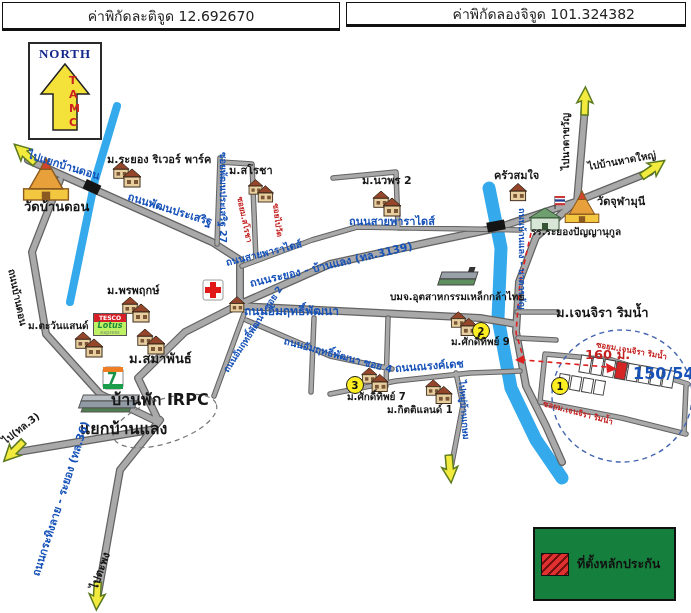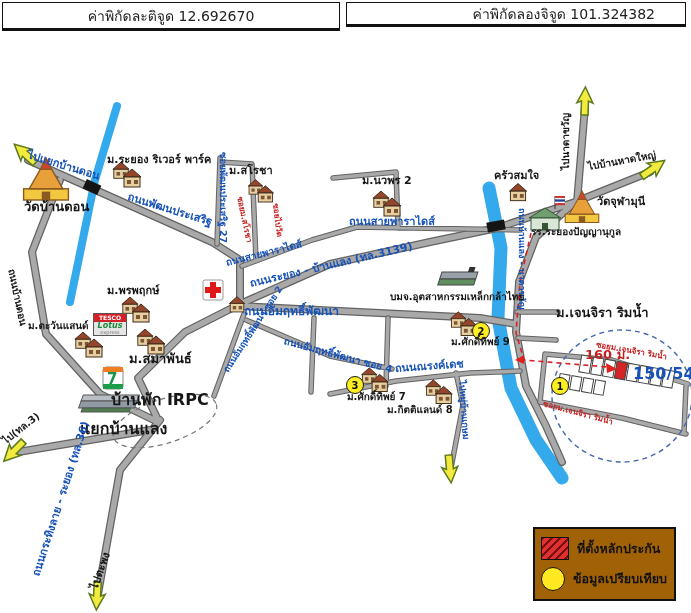--- a/index.html
+++ b/index.html
@@ -2,21 +2,21 @@
 <html><head>
 <meta charset="utf-8">
 <style>
   html,body{margin:0;padding:0;background:#fff;}
   body{font-family:"DejaVu Sans",sans-serif;}
   .stage{position:relative;width:691px;height:613px;background:#fff;overflow:hidden;}
   
   .hdr{position:absolute;top:2px;height:25px;border:1.5px solid #111;border-bottom:3px solid #111;
        background:#fff;display:flex;align-items:center;font-size:14px;color:#222;}
   .hdr-left{left:2px;width:336px;justify-content:center;}
-  .hdr-right{left:346px;width:340px;justify-content:flex-end;padding-right:30px;box-sizing:border-box;}
+  .hdr-right{left:346px;width:340px;justify-content:flex-end;padding-right:50px;box-sizing:border-box;}
   
   .map-svg{position:absolute;left:0;top:0;width:691px;height:613px;}
   .road-casing{fill:none;stroke:#636363;stroke-linecap:round;stroke-linejoin:round;}
   .road-fill{fill:none;stroke:#a9a9a9;stroke-linecap:round;stroke-linejoin:round;}
   .river{fill:none;stroke:#34a9ec;stroke-linecap:round;}
   .reddash{fill:none;stroke:#dd2020;stroke-width:1.6;stroke-dasharray:5 4;}
   .dash-blue{fill:none;stroke:#4466b0;stroke-width:1.4;stroke-dasharray:5 4;}
   .dash-gray{fill:none;stroke:#777;stroke-width:1.2;stroke-dasharray:5 4;}
   .arrow{fill:#f3ea3e;stroke:#5c7a1f;stroke-width:1.5;}
   
@@ -31,28 +31,28 @@
   .north{position:absolute;left:28px;top:42px;width:70px;height:94px;border:2px solid #2a2a2a;
          background:#fff;text-align:center;}
   .north-title{font-family:"Liberation Serif","DejaVu Serif",serif;font-weight:bold;color:#14288c;
                font-size:13px;letter-spacing:1px;margin-top:2px;}
   
   .marker{position:absolute;width:16px;height:16px;border-radius:50%;background:#fcee21;
           border:1.5px solid #1a1a1a;display:flex;align-items:center;justify-content:center;
           font-size:10px;font-weight:bold;color:#111;}
   
   .legend{position:absolute;left:533px;top:527px;width:143px;height:74px;border:2px solid #111;
-          background:#a16207;display:flex;flex-direction:column;justify-content:space-evenly;padding:2px 6px;box-sizing:border-box;}
+          background:#15803d;display:flex;flex-direction:column;justify-content:space-evenly;padding:2px 6px;box-sizing:border-box;}
   .legend-row{display:flex;align-items:center;gap:8px;}
   .sw-red{width:26px;height:21px;border:1.5px solid #111;
           background:#e03030 repeating-linear-gradient(135deg,rgba(60,0,0,.65) 0 2px,rgba(255,255,255,0) 2px 6px);}
   .sw-yellow{width:22px;height:22px;border-radius:50%;background:#ffe81f;border:1.5px solid #111;}
   .legend-t{font-size:12.5px;font-weight:bold;color:#111;}
   
-  .tesco{position:absolute;left:93px;top:313px;width:32px;border:1px solid #555;background:#e5e5e5;
+  .tesco{position:absolute;left:93px;top:313px;width:32px;border:1px solid #555;background:#bef264;
          text-align:center;line-height:1;}
   .tesco .t1{background:#d71f28;color:#fff;font-size:6px;font-weight:bold;padding:1px 0;}
   .tesco .t2{color:#1d8a3c;font-size:8px;font-weight:bold;font-style:italic;}
   .tesco .t3{color:#777;font-size:5px;}
 </style>
 </head>
 <body>
 
 <div class="stage">
 
@@ -177,20 +177,30 @@
     <use href="#bld" transform="translate(88,347)"></use>
     <use href="#bld" transform="translate(150,344)"></use>
     <use href="#seven" transform="translate(113,378)"></use>
     <use href="#irpc" transform="translate(108,404)"></use>
     <use href="#bld" transform="translate(463,326) scale(0.95)"></use>
     <use href="#bld" transform="translate(374,382) scale(0.95)"></use>
     <use href="#bld" transform="translate(438,394) scale(0.95)"></use>
     <text x="107" y="384" font-size="15" font-weight="bold" fill="#17934a">7</text>
   </svg>
 
+  <div class="north">
+    <div class="north-title">NORTH</div>
+    <svg width="64" height="72" viewBox="0 0 64 72">
+      <polygon points="32,2 56,32 44,32 44,68 20,68 20,32 8,32" fill="#f4e23a" stroke="#222" stroke-width="1.5"></polygon>
+      <text x="36" y="22" font-size="11" font-weight="bold" fill="#cc2222">T</text>
+      <text x="36" y="36" font-size="11" font-weight="bold" fill="#cc2222">A</text>
+      <text x="36" y="50" font-size="11" font-weight="bold" fill="#cc2222">M</text>
+      <text x="36" y="64" font-size="11" font-weight="bold" fill="#cc2222">C</text>
+    </svg>
+  </div>
 
   <div class="tesco">
     <div class="t1">TESCO</div>
     <div class="t2">Lotus</div>
     <div class="t3">express</div>
   </div>
 
   <div class="marker" style="left:551px;top:377px;">1</div>
   <div class="marker" style="left:472px;top:322px;">2</div>
   <div class="marker" style="left:346px;top:376px;">3</div>
@@ -214,40 +224,36 @@
   <div class="lb bk oa" style="left:561px;top:170px;font-size:10px;transform:rotate(-90deg)">ไปนาตาขวัญ</div>
   <div class="lb bk ob" style="left:588px;top:162px;font-size:10px;transform:rotate(-10deg)">ไปบ้านหาดใหญ่</div>
   <div class="lb bl oa" style="left:526px;top:208px;font-size:9px;transform:rotate(90deg)">ถนนบ้านแลง - นาตาขวัญ</div>
   <div class="lb bk" style="left:390px;top:292px;font-size:10px">บมจ.อุตสาหกรรมเหล็กกล้าไทย</div>
   <div class="lb bl" style="left:244px;top:305px;font-size:12px">ถนนอัมฤทธิ์พัฒนา</div>
   <div class="lb bl ob" style="left:226px;top:367px;font-size:9px;transform:rotate(-57deg)">ถนนอัมฤทธิ์พัฒนา ซอย 2</div>
   <div class="lb bl ob" style="left:284px;top:336px;font-size:10px;transform:rotate(15deg)">ถนนอัมฤทธิ์พัฒนา ซอย 4</div>
   <div class="lb bk" style="left:451px;top:337px;font-size:10px">ม.ศักดิ์ทิพย์ 9</div>
   <div class="lb bl ob" style="left:395px;top:363px;font-size:11px;transform:rotate(-4deg)">ถนนณรงค์เดช</div>
   <div class="lb bk" style="left:347px;top:392px;font-size:10px">ม.ศักดิ์ทิพย์ 7</div>
-  <div class="lb bk" style="left:387px;top:405px;font-size:10px">ม.กิตติแลนด์ 8</div>
+  <div class="lb bk" style="left:387px;top:405px;font-size:10px">ม.กิตติแลนด์ 1</div>
   <div class="lb bl oa" style="left:466px;top:380px;font-size:9px;transform:rotate(86deg)">ไปหมู่บ้านเกษม</div>
   <div class="lb bk" style="left:107px;top:285px;font-size:11px">ม.พรพฤกษ์</div>
   <div class="lb bk" style="left:28px;top:321px;font-size:10px">ม.ตะวันแสนด์</div>
   <div class="lb bk" style="left:129px;top:352px;font-size:13px">ม.สมาพันธ์</div>
   <div class="lb bk" style="left:111px;top:392px;font-size:16px">บ้านพัก IRPC</div>
   <div class="lb bk" style="left:80px;top:421px;font-size:16px">แยกบ้านแลง</div>
   <div class="lb bk ob" style="left:4px;top:437px;font-size:10px;transform:rotate(-38deg)">ไป(ทล.3)</div>
   <div class="lb bl ob" style="left:36px;top:570px;font-size:11px;transform:rotate(-72deg)">ถนนกระทิงลาย - ระยอง (ทล.36)</div>
   <div class="lb bk ob" style="left:94px;top:583px;font-size:11px;transform:rotate(-70deg)">ไปตะพง</div>
   <div class="lb bk ul" style="left:556px;top:306px;font-size:13px">ม.เจนจิรา ริมน้ำ</div>
   <div class="lb rd ob" style="left:596px;top:341px;font-size:8px;transform:rotate(10deg)">ซอยม.เจนจิรา ริมน้ำ</div>
   <div class="lb rd" style="left:585px;top:348px;font-size:13px">160 ม.</div>
   <div class="lb bl ul" style="left:633px;top:366px;font-size:16px">150/54</div>
   <div class="lb rd ob" style="left:543px;top:400px;font-size:8px;transform:rotate(15deg)">ซอยม.เจนจิรา ริมน้ำ</div>
 
   <div class="legend">
     <div class="legend-row">
       <div class="sw-red"></div>
       <div class="legend-t">ที่ตั้งหลักประกัน</div>
     </div>
-    <div class="legend-row">
-      <div class="sw-yellow"></div>
-      <div class="legend-t">ข้อมูลเปรียบเทียบ</div>
-    </div>
   </div>
 
 </div>
 
 </body></html>

